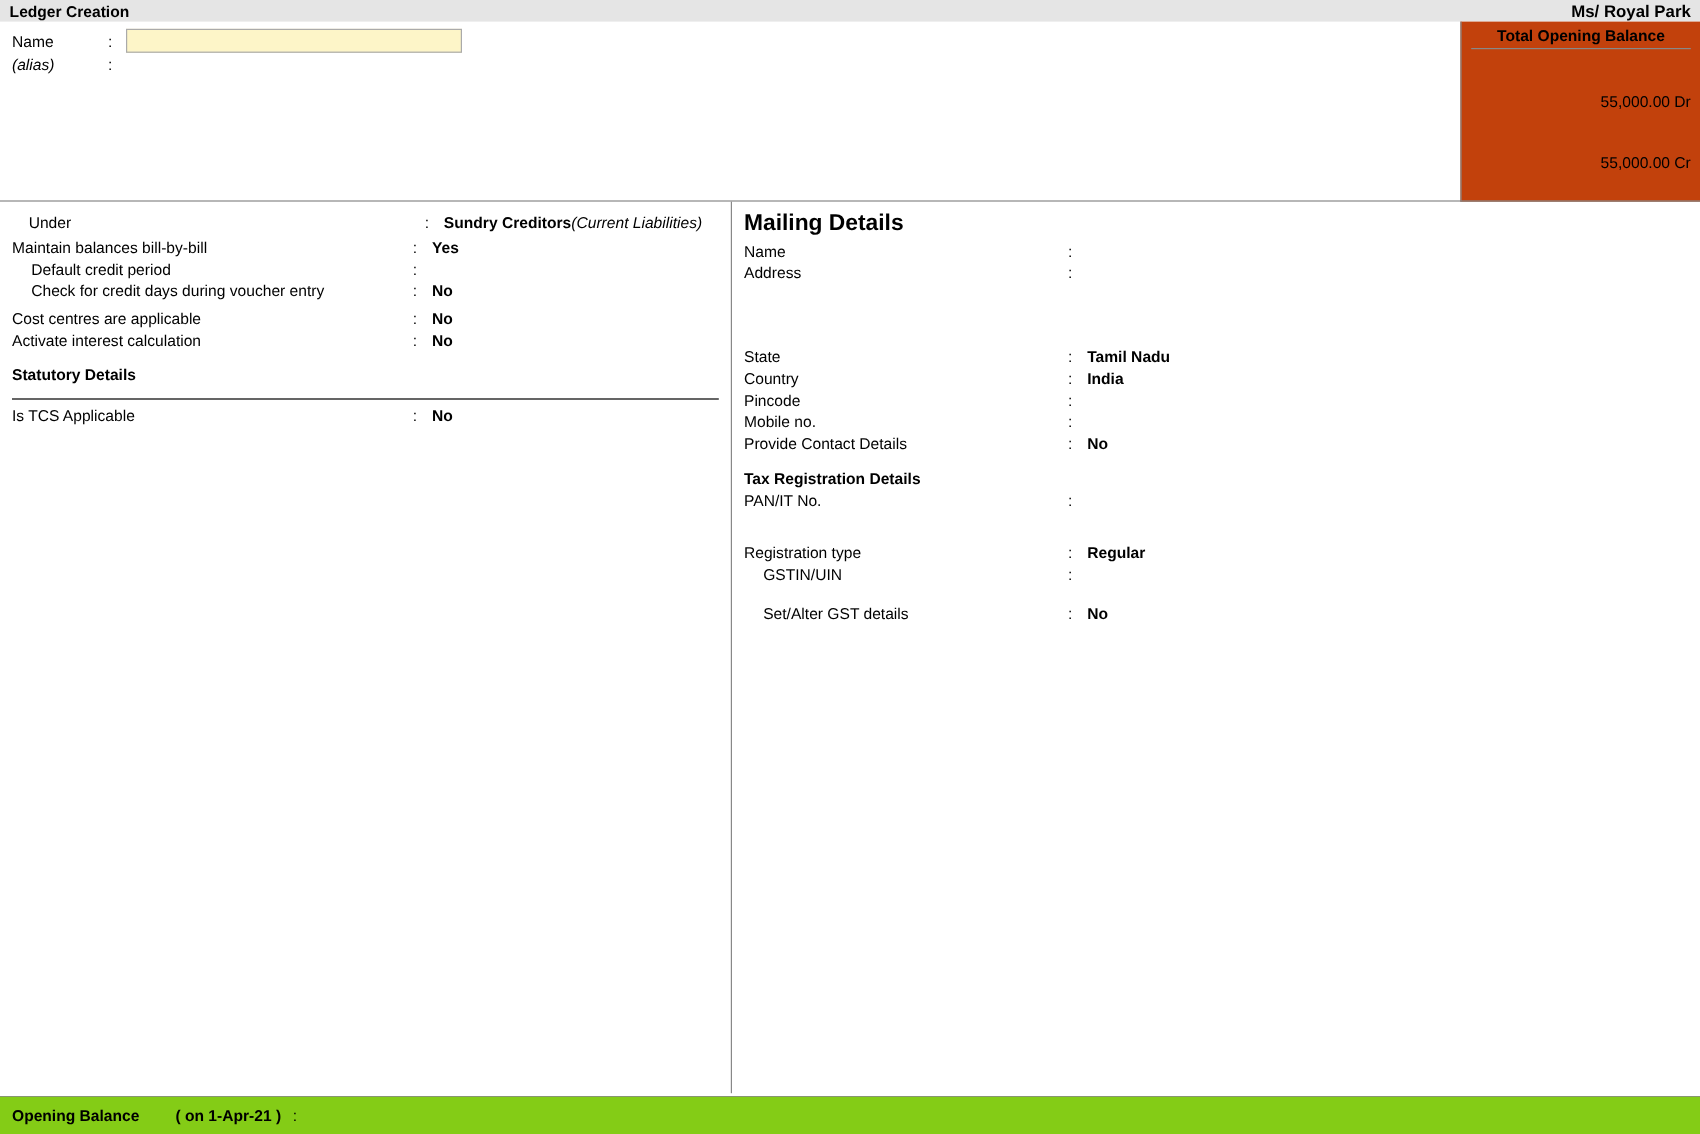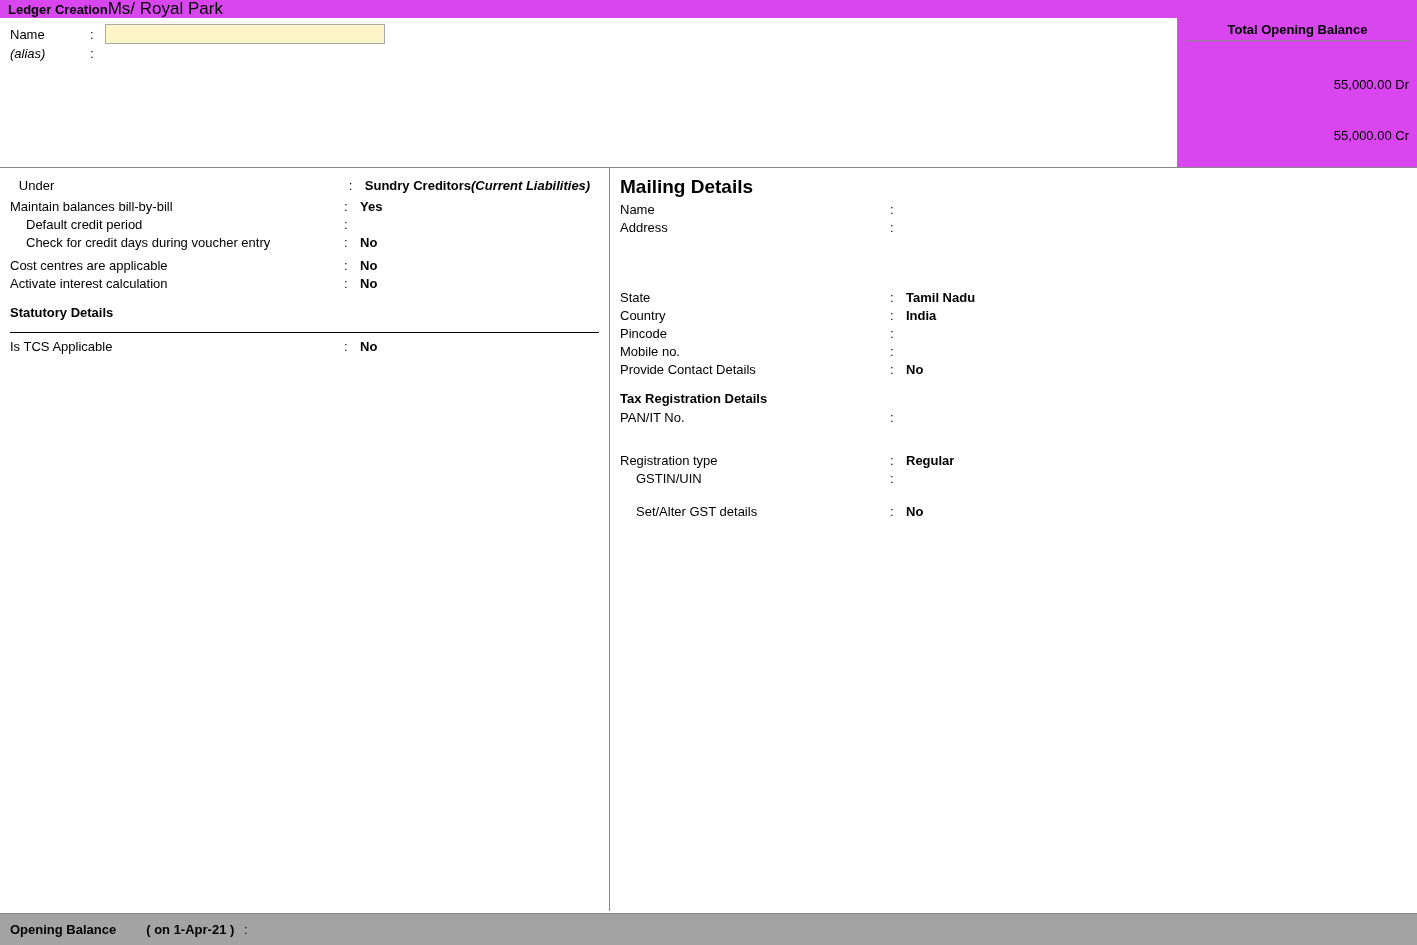--- a/index.html
+++ b/index.html
@@ -9,35 +9,35 @@
       background: #fff;
       color: #000;
       width: 1417px;
       height: 945px;
       overflow: hidden;
     }
 
     
     .header {
       display: flex;
-      background: #d946ef;
+      background: #e5e5e5;
       height: 18px;
       align-items: center;
       padding: 0 8px;
     }
     .header-title {
       font-weight: bold;
       font-size: 13px;
       color: #000;
     }
     .header-center {
       flex: 1;
-      text-align: left;
-      font-weight: normal;
-      font-size: 17px;
+      text-align: right;
+      font-weight: bold;
+      font-size: 14px;
       color: #000;
     }
     .name-row {
       display: flex;
       align-items: center;
       margin-bottom: 2px;
     }
     .name-label {
       width: 80px;
       font-size: 13px;
@@ -59,22 +59,22 @@
       font-style: italic;
       font-size: 13px;
       width: 80px;
     }
 
     
     .balance-panel {
       position: absolute;
       top: 0;
       right: 0;
-      width: 240px;
-      background: #d946ef;
+      width: 200px;
+      background: #c2410c;
       border-left: 1px solid #888;
       border-bottom: 1px solid #888;
       padding: 4px 8px;
       min-height: 150px;
     }
     .balance-title {
       font-weight: bold;
       font-size: 13px;
       text-align: center;
       border-bottom: 1px solid #888;
@@ -124,21 +124,21 @@
       width: 20px;
       font-size: 13px;
       padding-left: 4px;
     }
     .field-value {
       font-weight: bold;
       font-size: 13px;
     }
     .field-value-italic {
       font-style: italic;
-      font-weight: bold;
+      font-weight: normal;
       font-size: 13px;
     }
 
     .under-row {
       display: flex;
       align-items: flex-start;
       margin-bottom: 6px;
       justify-content: center;
     }
     .under-label {
@@ -198,21 +198,21 @@
       border-bottom: none;
     }
 
     
     .footer {
       position: fixed;
       bottom: 0;
       left: 0;
       width: 1417px;
       height: 32px;
-      background: #a3a3a3;
+      background: #84cc16;
       border-top: 1px solid #888;
       display: flex;
       align-items: center;
       padding: 0 10px;
     }
     .footer-item {
       font-size: 13px;
       margin-right: 30px;
       font-weight: bold;
     }

